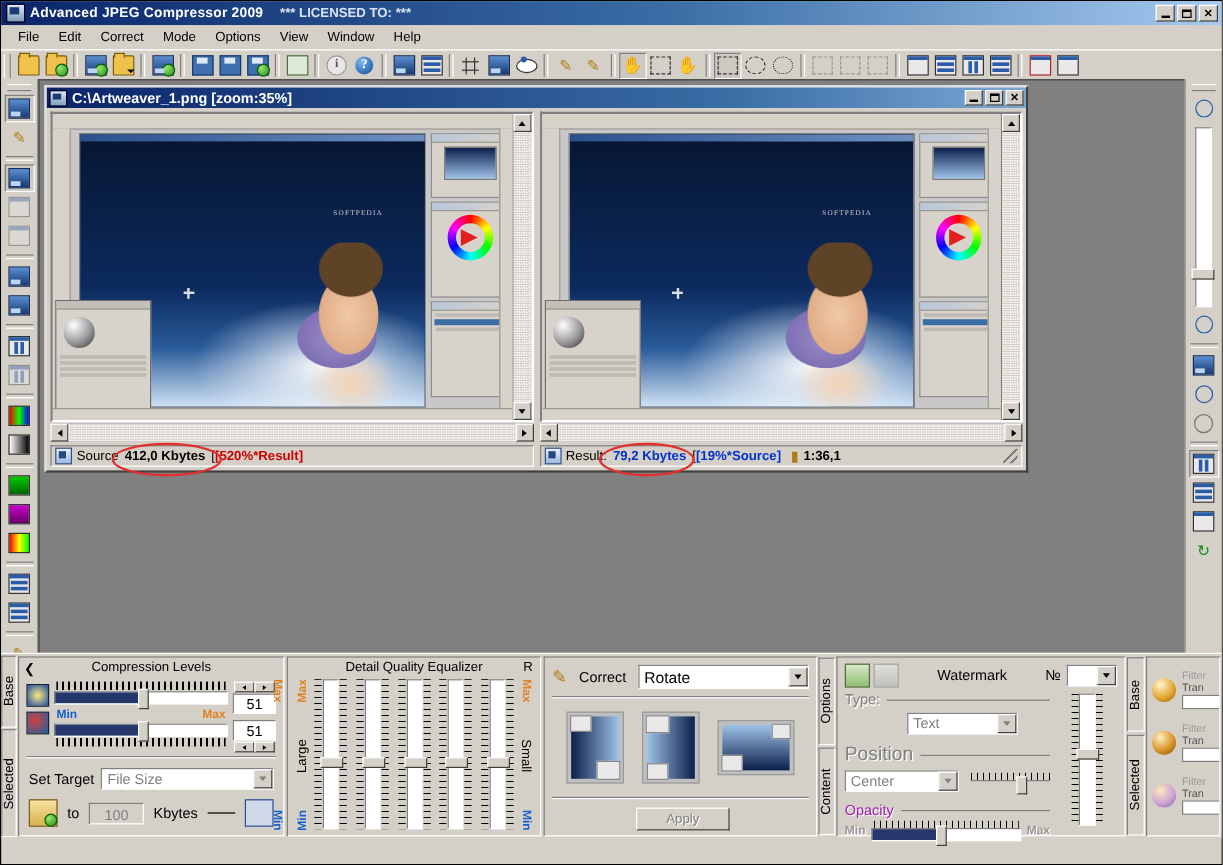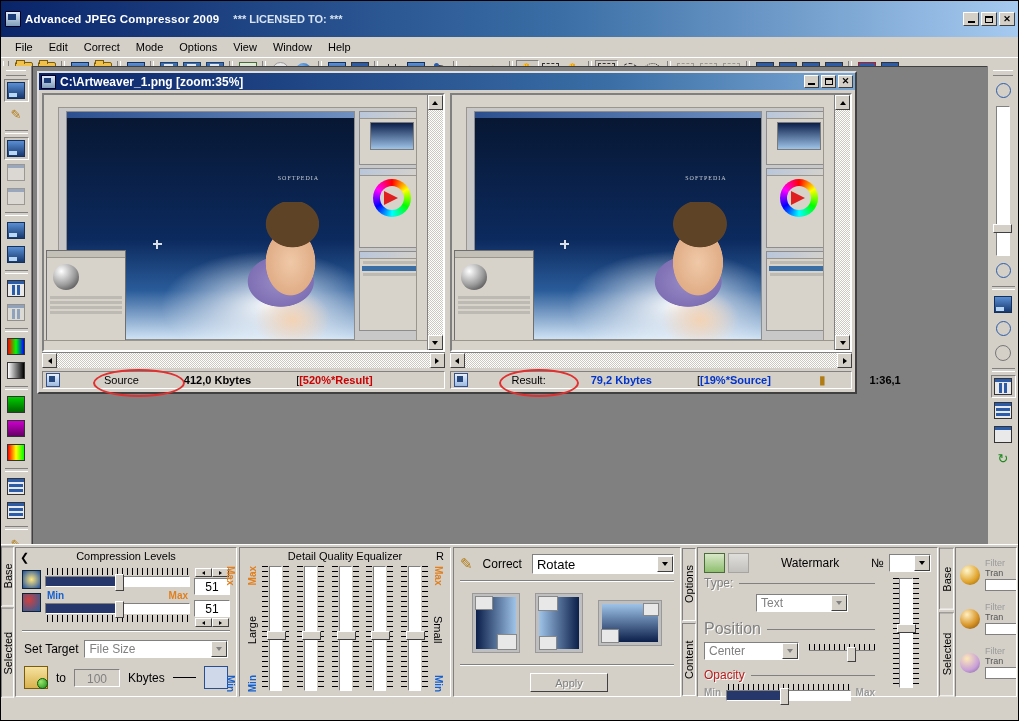--- a/index.html
+++ b/index.html
@@ -1,20 +1,20 @@
 <!DOCTYPE html>
 <html><head>
 <meta charset="utf-8">
 <style>
   html,body{margin:0;padding:0;background:#fff;}
   body{width:1019px;height:721px;overflow:hidden;font-family:"Liberation Sans",sans-serif;font-size:11px;color:#000;}
   #app{position:relative;width:1019px;height:721px;background:#d4d0c8;border:1px solid #000;box-sizing:border-box;}
 
   
-  .titlebar{height:36px;background:linear-gradient(to right,#0a246a,#3a6ea5 55%,#a6caf0);display:flex;align-items:center;padding:0 2px;box-sizing:border-box;}
+  .titlebar{height:20px;background:linear-gradient(to right,#0a246a,#3a6ea5 55%,#a6caf0);display:flex;align-items:center;padding:0 2px;box-sizing:border-box;}
   .tb-icon{width:14px;height:14px;margin:0 4px 0 2px;background:linear-gradient(#dfe8f6,#7f9db9);border:1px solid #002;border-radius:1px;position:relative;flex:none;}
   .tb-icon::after{content:"";position:absolute;left:2px;top:2px;width:8px;height:6px;background:#1b3a78;}
   .tb-title{color:#fff;font-weight:bold;font-size:11.5px;white-space:nowrap;letter-spacing:.2px;}
   .tb-lic{color:#d8e4f2;font-weight:bold;font-size:11px;margin-left:14px;white-space:nowrap;}
   .tb-spacer{flex:1;}
   .tb-btns{display:flex;gap:2px;padding-right:1px;}
   .tb-btn{width:16px;height:14px;background:#d4d0c8;border:1px solid;border-color:#fff #404040 #404040 #fff;display:flex;align-items:center;justify-content:center;font-size:9px;font-weight:bold;line-height:1;font-family:"Liberation Sans",sans-serif;color:#000;box-sizing:border-box;}
   .glyph-min{width:7px;height:2px;background:#000;margin-top:5px;}
   .glyph-max{width:8px;height:7px;border:1px solid #000;border-top-width:2px;box-sizing:border-box;}
 
@@ -85,21 +85,21 @@
   .sb-h{height:15px;background:#d4d0c8;border-top:1px solid #808080;display:flex;flex:none;}
   .sbtn{width:15px;height:15px;background:#d4d0c8;border:1px solid;border-color:#fff #404040 #404040 #fff;display:flex;align-items:center;justify-content:center;flex:none;box-sizing:border-box;}
   .arr{width:0;height:0;}
   .arr-u{border-left:3px solid transparent;border-right:3px solid transparent;border-bottom:4px solid #000;}
   .arr-d{border-left:3px solid transparent;border-right:3px solid transparent;border-top:4px solid #000;}
   .arr-l{border-top:3px solid transparent;border-bottom:3px solid transparent;border-right:4px solid #000;}
   .arr-r{border-top:3px solid transparent;border-bottom:3px solid transparent;border-left:4px solid #000;}
   .sb-track{flex:1;background:repeating-conic-gradient(#fff 0 25%,#cdc9c1 0 50%) 0 0/2px 2px;}
 
   
-  .pane-status{height:18px;margin-top:3px;background:#d4d0c8;border:1px solid;border-color:#808080 #fff #fff #808080;display:flex;align-items:center;padding:0 3px;box-sizing:border-box;flex:none;position:relative;gap:40px;}
+  .pane-status{height:18px;margin-top:3px;background:#d4d0c8;border:1px solid;border-color:#808080 #fff #fff #808080;display:flex;align-items:center;padding:0 3px;box-sizing:border-box;flex:none;position:relative;}
   .ps-ic{width:12px;height:12px;border:1px solid #34508c;background:linear-gradient(#e8f0fa,#9dbbe0);margin-right:4px;flex:none;position:relative;}
   .ps-ic::after{content:"";position:absolute;left:2px;top:2px;width:6px;height:6px;background:#27477f;}
   .ps-txt{font-size:11px;white-space:nowrap;}
   .ps-b{font-weight:bold;}
   .ps-red{color:#c00;font-weight:bold;}
   .ps-blue{color:#0033cc;font-weight:bold;}
   .ellipse{position:absolute;border:2px solid #e03030;border-radius:50%;pointer-events:none;}
   .ps-grip{margin-left:auto;width:12px;height:12px;background:
      linear-gradient(135deg,transparent 45%,#808080 45%,#808080 55%,transparent 55%) ,
      linear-gradient(135deg,transparent 70%,#808080 70%,#808080 80%,transparent 80%);}
@@ -828,21 +828,21 @@
             </div>
             <div style="flex:1;">
               <div class="ticks" style="height:6px;"></div>
               <div class="slider-h" style="height:9px;background:#d4d0c8;border:none;border-top:1px solid #808080;position:relative;">
                 <div class="slider-knob" style="left:58%;top:-4px;height:15px;"></div>
               </div>
             </div>
           </div>
 
           <div style="display:flex;align-items:center;gap:6px;margin-top:8px;">
-            <span style="color:#b91c1c;font-size:12px;text-shadow:1px 1px 0 #fff;">Opacity</span>
+            <span style="color:#a21caf;font-size:12px;text-shadow:1px 1px 0 #fff;">Opacity</span>
             <div style="flex:1;height:1px;background:#808080;"></div>
           </div>
           <div style="display:flex;align-items:center;gap:5px;margin-top:2px;">
             <span class="lbl-min" style="color:#9a9a9a;text-shadow:1px 1px 0 #fff">Min</span>
             <div style="flex:1;position:relative;">
               <div class="ticks" style="height:6px;margin:0 2px;"></div>
               <div class="slider-h" style="height:11px;">
                 <div class="slider-fill" style="width:46%"></div>
                 <div class="slider-knob" style="left:43%"></div>
               </div>

